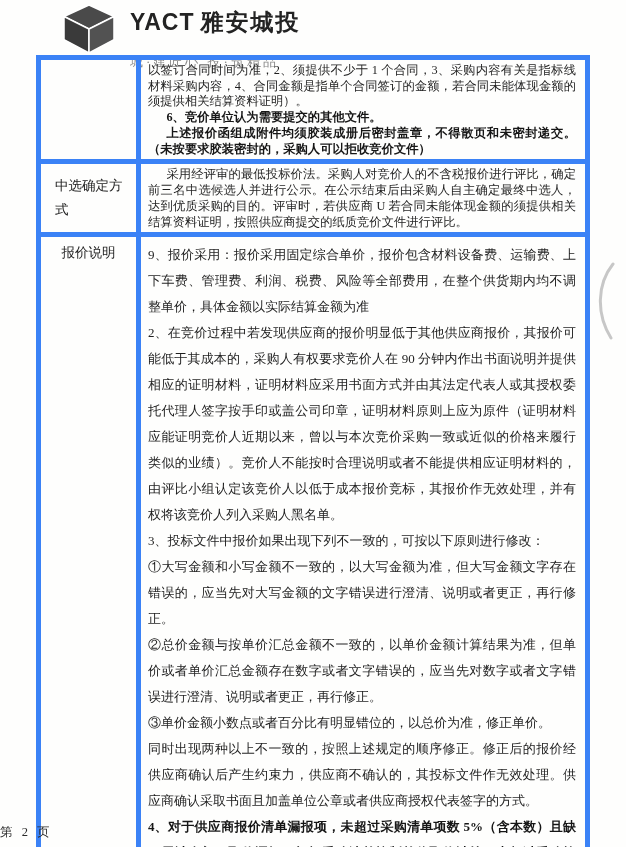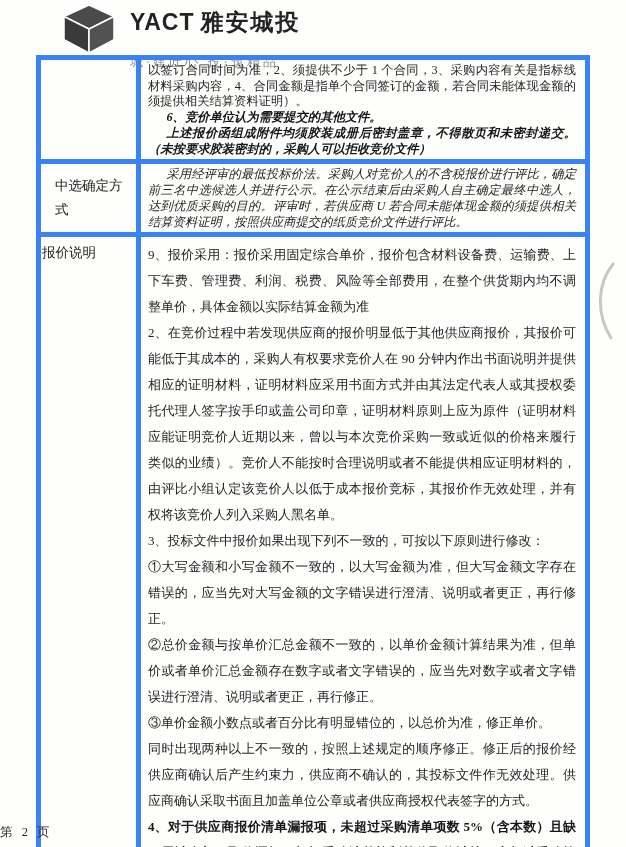--- a/index.html
+++ b/index.html
@@ -24,35 +24,35 @@
   
   table.doc-table {
     position:absolute; top:55px; left:36px; width:554px;
     border-collapse:collapse; table-layout:fixed;
   }
   table.doc-table td {
     border:5px solid #3b82f6; vertical-align:top; overflow:hidden;
   }
   td.label-cell { width:93px; font-size:13.5px; color:#222; }
   td.content-cell { padding:3px 9px 2px 7px; text-align:justify; }
-  .label-text { text-align:left; padding-top:6px; }
+  .label-text { text-align:center; padding-top:6px; }
   
   tr.row-0 td.content-cell { font-size:12.3px; line-height:15.7px; }
   tr.row-0 { height:95px; }
   
   tr.row-1 td.content-cell { font-size:12.3px; line-height:15.8px; }
   tr.row-1 { height:62px; }
   tr.row-1 td.label-cell { vertical-align:middle; }
   tr.row-1 .label-text { width:72px; margin:0 0 0 13px; padding:0; text-align:left; line-height:24px; }
   
   tr.row-2 td.content-cell { font-size:13px; line-height:26px; padding-top:5px; }
   tr.row-2 { height:600px; }
   p.para { margin:0; }
   p.para.bold { font-weight:bold; color:#161616; }
-  p.para.indent { text-indent:1.5em;font-style:italic; }
+  p.para.indent { text-indent:1.5em; }
   
   .scan-arc { position:absolute; left:591px; top:262px; width:26px; height:78px; opacity:.55; }
   
   .footer {
     position:absolute; left:0; top:824px; width:626px;
     font-size:12.5px; letter-spacing:3px; color:#2a2a2a;
   }
 </style>
 </head>
 <body>

